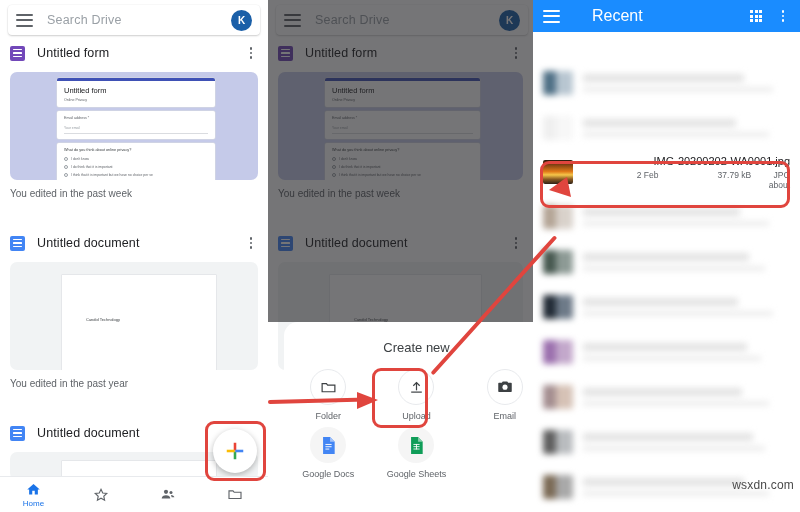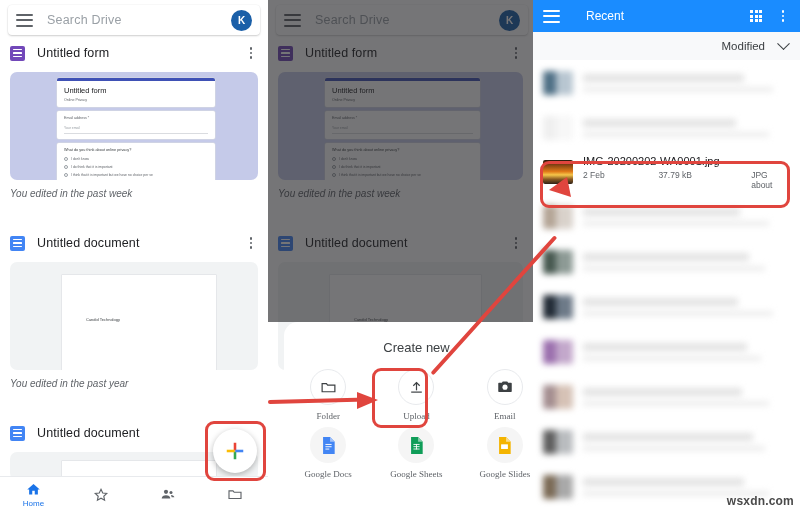--- a/index.html
+++ b/index.html
@@ -72,21 +72,21 @@
   .thumb-docs {
     margin: 4px 10px 0 10px; height: 108px; background: #f1f3f4;
     border-radius: 7px; position: relative; overflow: hidden;
   }
   .doc-page {
     position: absolute; left: 52px; right: 42px; top: 13px; bottom: -20px;
     background: #fff; box-shadow: 0 0 0 .5px #dadce0;
   }
   .doc-text { font-size: 4px; color: #3c4043; position:absolute; left: 24px; top: 42px; }
 
-  .edited { font-size: 10px; color: #5f6368; padding: 8px 10px 0 10px; font-style: italic; }
+  .edited { font-size: 10px; color: #5f6368; padding: 8px 10px 0 10px; }
 
   
   .thumb-docs.short { height: 28px; }
 
   
   .bottomnav {
     position: absolute; left: 0; bottom: 0; width: 100%; height: 36px;
     background: #fff; border-top: .5px solid #e8eaed;
     display: flex; align-items: center;
   }
@@ -113,57 +113,57 @@
   .sheet {
     position: absolute; left: 16px; top: 322px; width: 100%; height: 190px;
     background: #fff; border-radius: 14px 14px 0 0;
   }
   .sheet-title { text-align: center; font-size: 13px; color: #3c4043; padding-top: 18px; }
   .grid { display: grid; grid-template-columns: repeat(3,1fr); row-gap: 6px; margin-top: 14px; }
   .gcell { display: flex; flex-direction: column; align-items: center; gap: 6px; }
   .gcirc { width: 36px; height: 36px; border-radius: 50%; background: #f5f5f5;
            display:flex; align-items:center; justify-content:center; }
   .gcirc.plain { background: #fff; border: .8px solid #e8eaed; }
-  .glabel { font-size: 9px; color: #5f6368; font-family: Liberation Serif, serif; }
+  .glabel { font-size: 9px; color: #5f6368; }
 
   
   .appbar {
     height: 32px; background: #1a8cff; display: flex; align-items: center;
     padding: 0 10px; color: #fff;
   }
   .appbar .hamb i { background: #fff; }
-  .appbar-title { flex: 1; font-size: 12px; margin-left: 12px; }
+  .appbar-title { flex: 1; font-size: 16px; margin-left: 18px; }
   .grid-icon { display:grid; grid-template-columns: repeat(3,3px); grid-template-rows: repeat(3,3px);
                gap: 1.5px; margin-right: 14px; }
   .grid-icon b { background: #fff; display:block; width:3px; height:3px; }
   .appbar .kebab b { background: #fff; }
 
   .sortbar { height: 28px; background: #f8f9fa; display: flex; align-items: center;
              justify-content: flex-end; padding-right: 12px; gap: 14px; }
   .sortbar .lbl { font-size: 11.5px; color: #3c4043; }
   .chev { width: 9px; height: 9px; border-right: 1.8px solid #3c4043;
           border-bottom: 1.8px solid #3c4043; transform: rotate(45deg) translate(-2px,-2px); }
 
   .filelist { position: absolute; top: 60px; left: 0; width: 100%; bottom: 0; }
   .filerow { display: flex; align-items: center; height: 45px; padding: 0 10px; gap: 10px; }
   .fthumb { width: 30px; height: 24px; flex: 0 0 auto; border-radius: 2px; }
-  .fmeta { flex: 1; }
+  .fmeta { flex: 1; text-align: right; }
   .fname { font-size: 11px; color: #202124; }
   .fsub  { display: flex; gap: 0; font-size: 8.5px; color: #5f6368; margin-top: 3px; }
   .fsub span:nth-child(1){ width: 78px; }
   .fsub span:nth-child(2){ width: 96px; }
 
   
   .blurrow { filter: blur(0px); }
   .bl-name { height: 8px; background: #e3e3e3; border-radius: 1px; }
   .bl-sub  { height: 5px; background: #ececec; border-radius: 1px; margin-top: 5px; }
   .blur-wrap { filter: blur(3.2px); }
 
-  .watermark { position: absolute; right: 6px; bottom: 4px; font-size: 12px;
-               color: #4a4a4a; letter-spacing: .2px; font-weight: bold; }
+  .watermark { position: absolute; right: 6px; bottom: 20px; font-size: 12px;
+               color: #4a4a4a; letter-spacing: .2px; }
 </style>
 </head>
 <body>
 
 <div id="root">
 
   <div class="panel" id="panel-left">
 
     <div class="searchbar">
       <span class="hamb">
@@ -449,30 +449,20 @@
                   <rect x="5" y="9" width="8" height="1.1"></rect>
                   <rect x="5" y="12" width="8" height="1.1"></rect>
                   <rect x="5" y="15" width="8" height="1.1"></rect>
                   <rect x="8.5" y="9" width="1.1" height="7.1"></rect>
                 </g>
               </svg>
           </span>
           <span class="glabel">Google Sheets</span>
         </div>
 
-        <div class="gcell">
-          <span class="gcirc">
-            <svg width="15" height="17" viewBox="0 0 18 22">
-                <path d="M2 0h9l6 6v16H2z" fill="#f4b400"></path>
-                <path d="M11 0l6 6h-6z" fill="#f9dc8f"></path>
-                <rect x="4.6" y="9.5" width="8.8" height="6" fill="#fff"></rect>
-              </svg>
-          </span>
-          <span class="glabel">Google Slides</span>
-        </div>
       </div>
     </div>
 
     <div class="redbox" style="left:104px; top:368px; width:56px; height:60px;"></div>
   </div>
 
   <div class="panel" id="panel-right">
 
     <div class="appbar">
       <span class="hamb">
@@ -492,24 +482,20 @@
           <b></b>
           <b></b>
         </span>
       <span class="kebab">
           <b></b>
           <b></b>
           <b></b>
         </span>
     </div>
 
-    <div class="sortbar">
-      <span class="lbl">Modified</span>
-      <span class="chev"></span>
-    </div>
 
     <div class="filelist">
 
       <div class="blur-wrap">
         <div class="filerow blurrow">
           <div class="fthumb" style="background:linear-gradient(90deg,#4e6f85 0%,#4e6f85 45%,#b8c6d1 45%,#b8c6d1 100%);"></div>
           <div class="fmeta">
             <div class="bl-name" style="width:78%"></div>
               <div class="bl-sub" style="width:92%"></div>
           </div>

